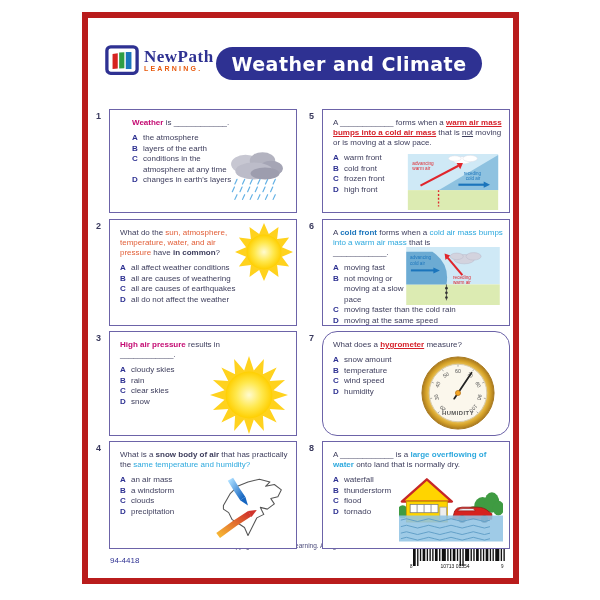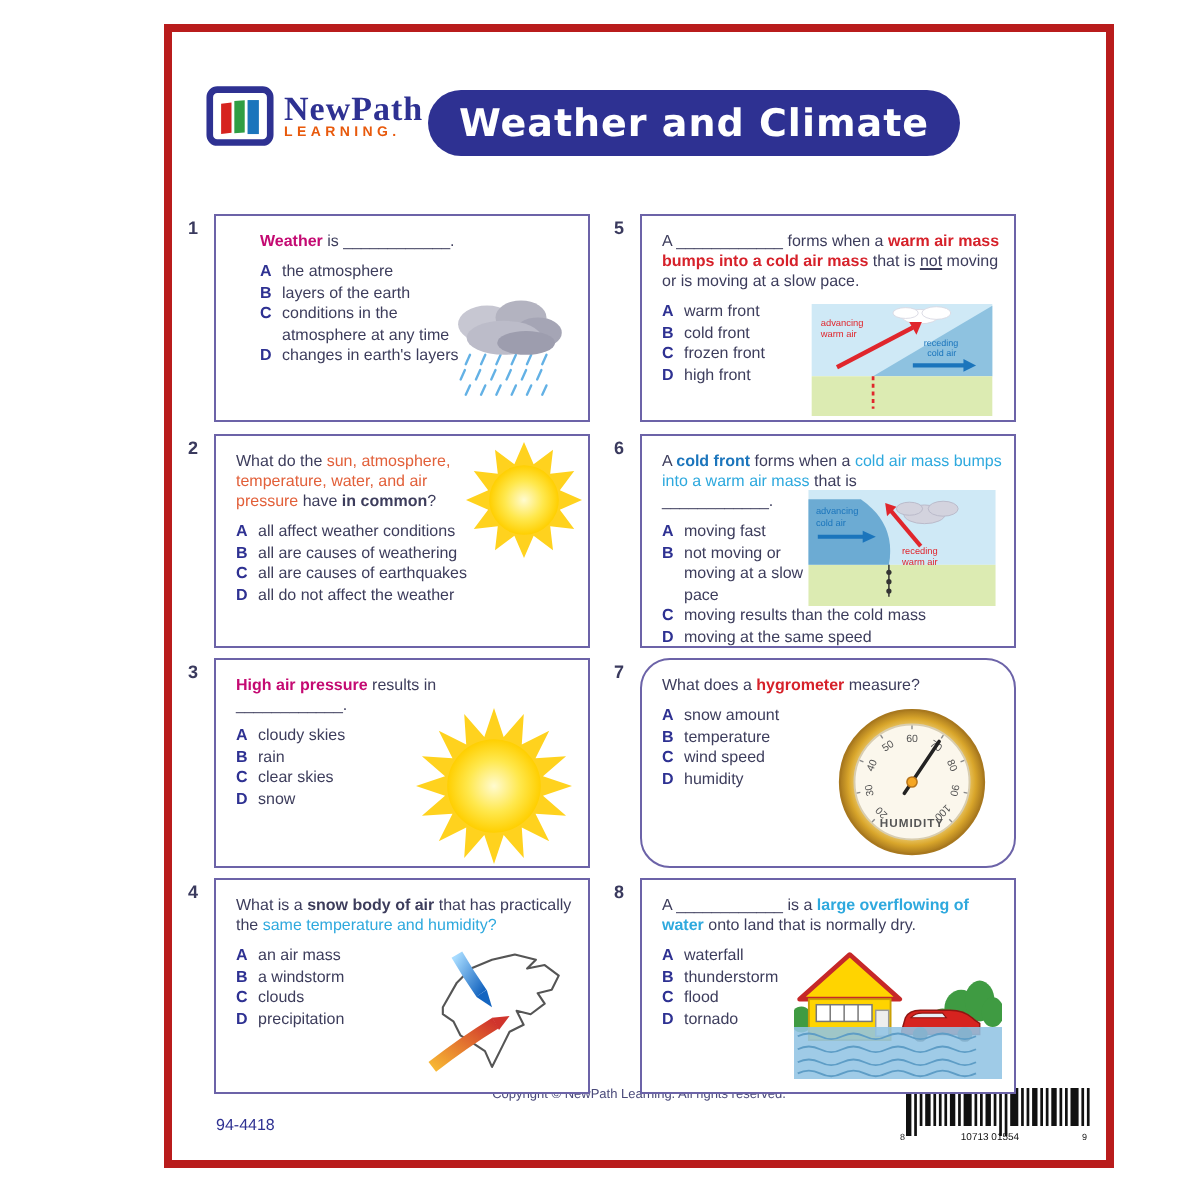--- a/index.html
+++ b/index.html
@@ -1,22 +1,22 @@
 <!DOCTYPE html>
 <html><head>
 <meta charset="utf-8">
 <style>
   html,body{margin:0;padding:0;}
   body{
     width:600px;height:600px;position:relative;background:#ffffff;
     font-family:"Liberation Sans", sans-serif;overflow:hidden;
   }
   .card{
-    position:absolute;left:82px;top:12px;width:475px;height:572px;
-    background:#fff;border:4px solid #b91c1c;box-sizing:border-box;
+    position:absolute;left:82px;top:12px;width:437px;height:572px;
+    background:#fff;border:6px solid #b91c1c;box-sizing:border-box;
   }
   
   .logo{position:absolute;left:16px;top:26px;display:flex;align-items:center;gap:4px;}
   .logo-icon{width:36px;height:34px;}
   .logo-text .l1{font-family:"Liberation Serif",serif;font-weight:bold;font-size:17px;color:#2e3192;line-height:16px;letter-spacing:.5px;}
   .logo-text .l2{font-size:7px;font-weight:bold;color:#e8590c;letter-spacing:2.2px;line-height:8px;}
   .title-pill{
     position:absolute;left:128px;top:29px;width:266px;height:33px;background:#2e3192;
     border-radius:17px;color:#fff;display:flex;align-items:center;justify-content:center;
     font-family:"DejaVu Sans",sans-serif;font-weight:bold;font-size:19px;letter-spacing:.5px;
@@ -24,21 +24,21 @@
   .fields{position:absolute;left:16px;top:78px;right:12px;font-size:8.5px;color:#3f3f8f;display:flex;align-items:flex-end;}
   .fields .lbl{flex:none;}
   .nline{border-bottom:1px solid #3f3f8f;height:9px;display:inline-block;margin:0 10px 1px 3px;}
   
   .qnum{position:absolute;font-size:9px;font-weight:bold;color:#3a3a5e;}
   .qbox{position:absolute;width:188px;border:1px solid #6c63a8;background:#fff;box-sizing:border-box;}
   .prompt{font-size:8px;line-height:10px;color:#3d3d5c;padding:8px 6px 0 10px;position:relative;z-index:2;}
   .prompt .magenta{color:#c40a72;font-weight:bold;}
   .prompt .orange{color:#e2603a;}
   .prompt .bold{font-weight:bold;}
-  .prompt .red{color:#d6212a;font-weight:bold;}
+  .prompt .red{color:#d6212a;font-weight:bold;text-decoration:underline;}
   .prompt .blue{color:#1b75bc;font-weight:bold;}
   .prompt .cyan{color:#2ea9de;}
   .prompt .cyanbold{color:#2ea9de;font-weight:bold;}
   .prompt .underline{text-decoration:underline;}
   .opts{padding:5px 6px 0 10px;font-size:8px;line-height:10.5px;color:#3d3d5c;position:relative;z-index:2;}
   .opt{display:flex;}
   .opt .letter{font-weight:bold;color:#2e3192;width:11px;flex:none;}
   .qimg{position:absolute;z-index:1;}
   .qimg svg{width:100%;height:100%;display:block;}
   
@@ -318,21 +318,21 @@
         <div class="opt" style="max-width: 74px;">
           <span class="letter">A</span>
           <span>moving fast</span>
         </div>
         <div class="opt" style="max-width: 74px;">
           <span class="letter">B</span>
           <span>not moving or moving at a slow pace</span>
         </div>
         <div class="opt">
           <span class="letter">C</span>
-          <span>moving results than the cold mass</span>
+          <span>moving faster than the cold rain</span>
         </div>
         <div class="opt">
           <span class="letter">D</span>
           <span>moving at the same speed</span>
         </div>
       </div>
       <div class="qimg" style="right: 8px; top: 27px; width: 96px; height: 58px;">
         <svg viewBox="0 0 100 62">
       <rect x="0" y="0" width="100" height="40" fill="#cfe9f6"></rect>
       <rect x="0" y="40" width="100" height="22" fill="#dcebb2"></rect>

